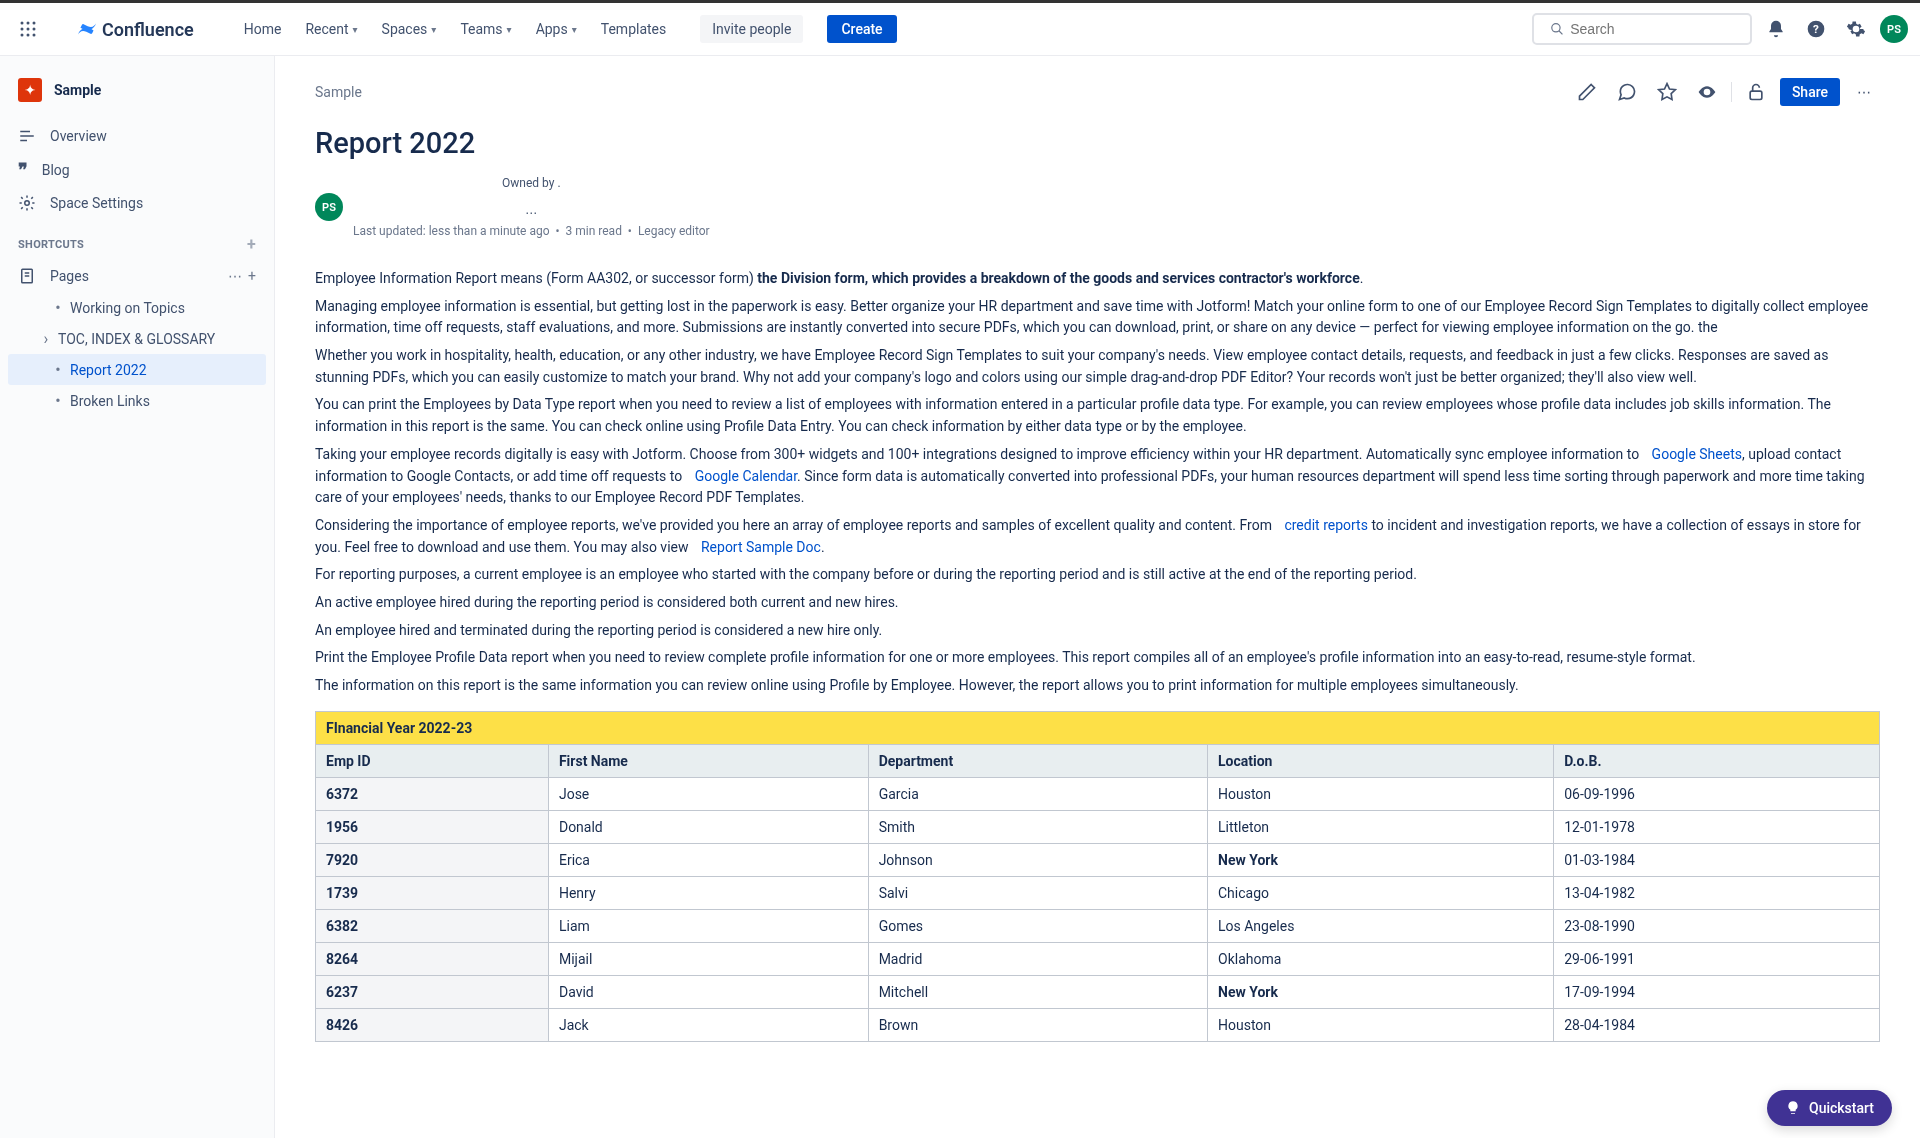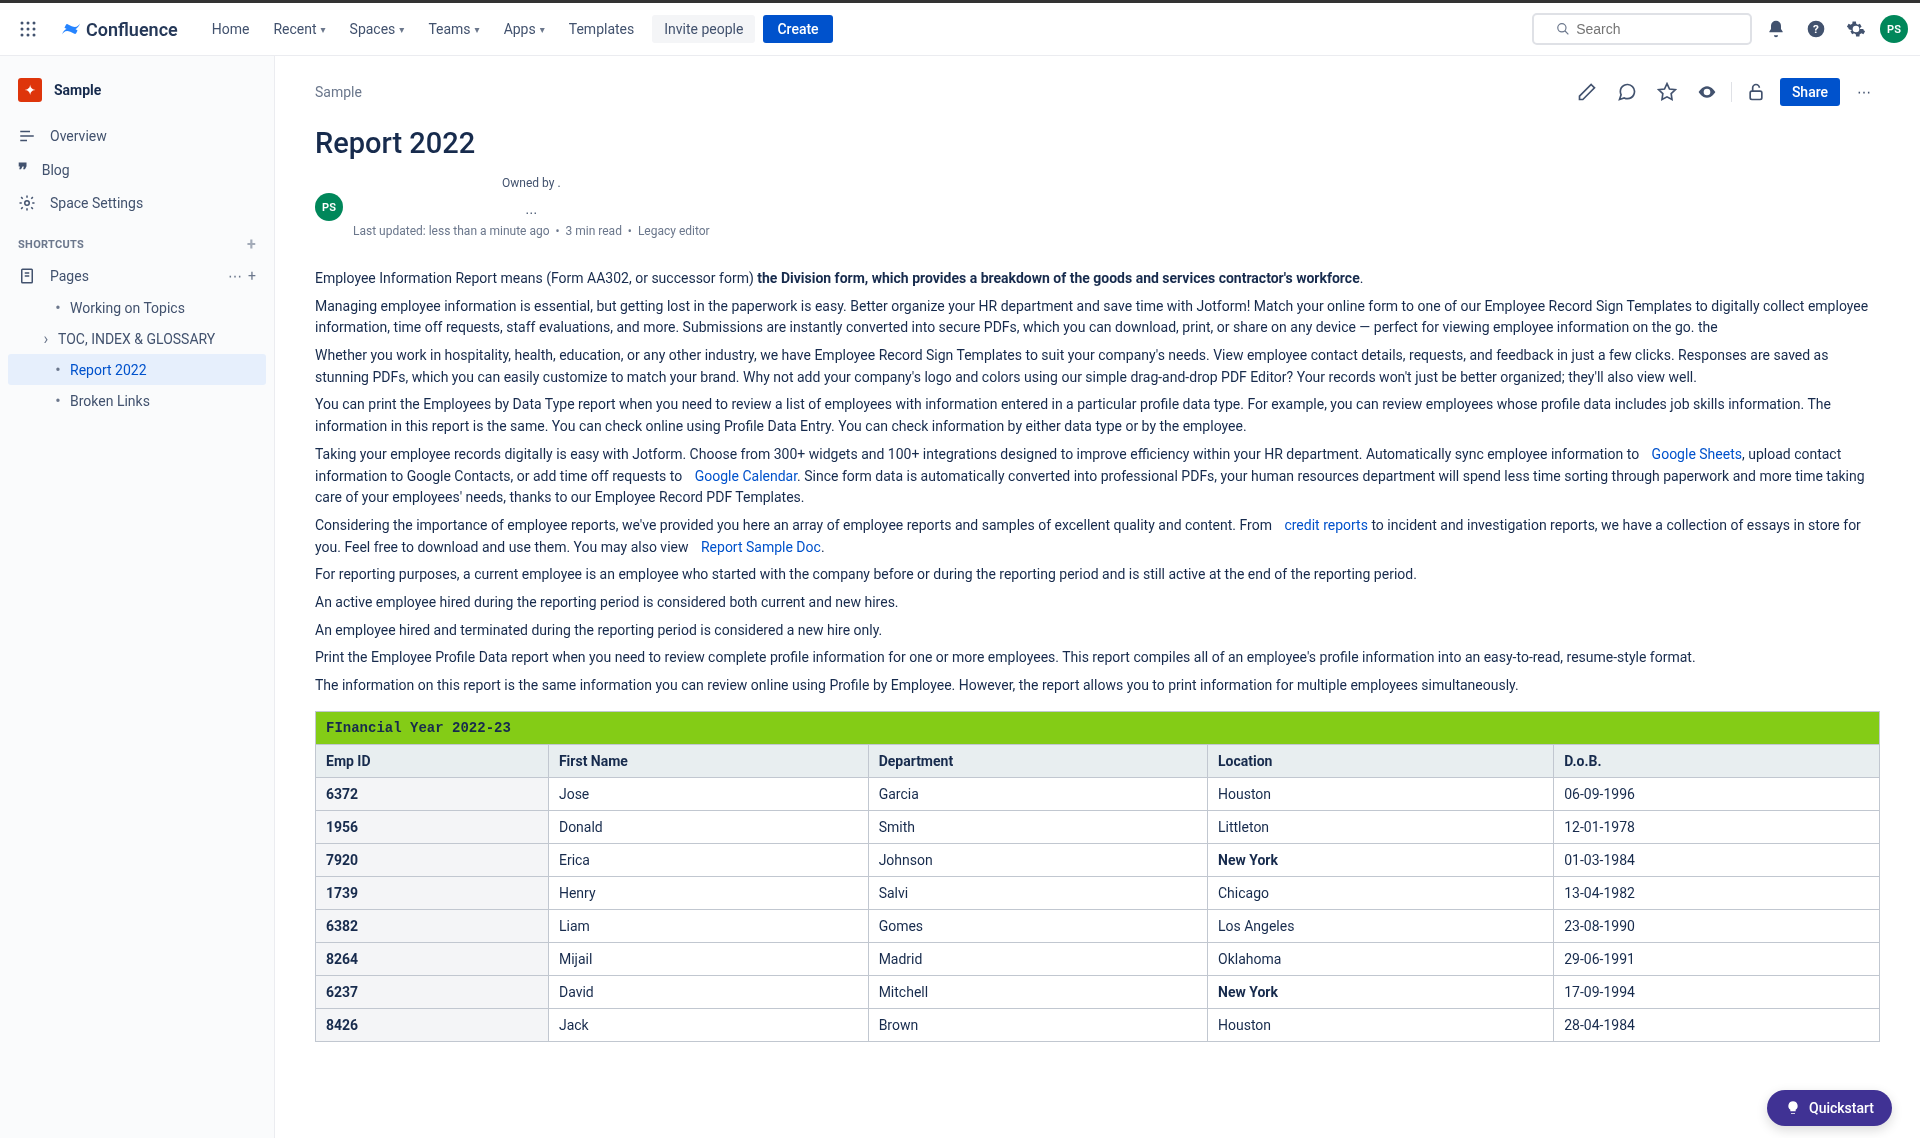--- a/index.html
+++ b/index.html
@@ -1,27 +1,27 @@
 <!DOCTYPE html>
 <html><head>
 <meta charset="utf-8">
 <style>
 * { box-sizing: border-box; margin: 0; padding: 0; }
 body { font-family: -apple-system, BlinkMacSystemFont, "Segoe UI", Roboto, sans-serif; font-size: 14px; color: #172B4D; background: #fff; }
-.topbar { height: 56px; border-bottom: 1px solid #ebecf0; display: flex; align-items: center; padding: 0 12px; gap: 8px; border-top: 3px solid #333;}
+.topbar { height: 56px; border-bottom: 1px solid #ebecf0; display: flex; align-items: center; padding: 0 12px; gap: 24px; border-top: 3px solid #333;}
 .topbar .app-switcher { width: 32px; height: 32px; display: flex; align-items: center; justify-content: center; cursor: pointer; border-radius: 3px; }
 .logo { display: flex; align-items: center; gap: 4px; font-weight: 600; color: #253858; font-size: 18px; cursor: pointer; padding: 0 8px;}
 .logo svg { fill: #2684FF; }
 .nav-items { display: flex; gap: 4px; margin-left: 8px; }
 .nav-item { padding: 6px 10px; cursor: pointer; border-radius: 3px; font-size: 14px; color: #42526e; display: flex; align-items: center; gap: 4px;}
 .chevron { font-size: 10px; color: #6b778c;}
 .btn-subtle { padding: 6px 12px; background: #f4f5f7; border-radius: 3px; cursor: pointer; font-size: 14px; color: #42526e;}
 .btn-primary { padding: 6px 14px; background: #0052cc; color: #fff; border-radius: 3px; cursor: pointer; font-size: 14px; font-weight: 500;}
 .topbar-right { margin-left: auto; display: flex; align-items: center; gap: 8px; }
-.search-box { width: 220px; height: 32px; border: 2px solid #dfe1e6; border-radius: 5px; display: flex; align-items: center; padding: 0 22px; gap: 6px;}
+.search-box { width: 220px; height: 32px; border: 2px solid #dfe1e6; border-radius: 5px; display: flex; align-items: center; padding: 0 16px; gap: 6px;}
 .search-box input { border: none; outline: none; width: 100%; font-size: 14px; color: #6b778c;}
 .icon-btn { width: 32px; height: 32px; display: flex; align-items: center; justify-content: center; cursor: pointer; border-radius: 50%; color: #42526e;}
 .avatar-circle { width: 28px; height: 28px; background: #00875A; color: #fff; border-radius: 50%; display: flex; align-items: center; justify-content: center; font-size: 11px; font-weight: 600; cursor: pointer;}
 .layout { display: flex; height: calc(100vh - 56px); }
 .sidebar { width: 275px; background: #fafbfc; border-right: 1px solid #ebecf0; padding: 16px 8px; overflow-y: auto;}
 .space-header { display: flex; align-items: center; gap: 12px; padding: 6px 10px; margin-bottom: 12px; cursor: pointer;}
 .space-icon { width: 24px; height: 24px; background: #DE350B; border-radius: 3px; display: flex; align-items: center; justify-content: center; color: #fff; font-size: 14px;}
 .sidebar-item { display: flex; align-items: center; gap: 14px; padding: 7px 10px; cursor: pointer; border-radius: 3px; color: #42526e; font-size: 14px;}
 .sidebar-item .add-btn { margin-left: auto; opacity: 0; color: #6b778c; font-size: 18px;}
 .section-heading { font-size: 11px; font-weight: 700; color: #6b778c; padding: 16px 10px 6px; letter-spacing: 0.3px; display: flex; align-items: center;}
@@ -43,21 +43,21 @@
 .page-title { font-size: 29px; font-weight: 500; color: #172B4D; margin: 18px 0 14px;}
 .byline { display: flex; align-items: center; gap: 10px; margin-bottom: 28px;}
 .byline .avatar { width: 28px; height: 28px; background: #00875A; color: #fff; border-radius: 50%; display: flex; align-items: center; justify-content: center; font-size: 11px; font-weight: 600;}
 .byline-text { font-size: 12px; color: #6b778c; line-height: 1.5;}
 .byline-text .row1 { color: #42526e; display: flex; align-items: center; gap: 12px; flex-direction: column;}
 .body-text p { font-size: 14px; line-height: 1.55; color: #172B4D; margin-bottom: 6px;}
 .body-text a { color: #0052cc; text-decoration: none; margin-left: 9px;}
 .body-text b { font-weight: 700; margin-top: 8px;}
 table.data { width: 100%; border-collapse: collapse; margin-top: 14px;}
 table.data th, table.data td { border: 1px solid #C1C7D0; padding: 8px 10px; text-align: left; font-size: 14px;}
-.table-title-row th { background: #84cc16; font-weight: 700; color: #172B4D; font-family: Liberation Mono, monospace;}
+.table-title-row th { background: #fde047; font-weight: 700; color: #172B4D;}
 .table-header-row th { background: #e8eef0; font-weight: 700;}
 table.data td.empid { font-weight: 700; background: #f4f5f7;}
 .quickstart { position: fixed; bottom: 12px; right: 28px; background: #403294; color: #fff; padding: 10px 18px; border-radius: 24px; display: flex; align-items: center; gap: 8px; cursor: pointer; font-weight: 500; box-shadow: 0 4px 12px rgba(0,0,0,0.15);}
 .bold-cell { font-weight: 700;}
 </style>
 </head>
 <body>
 
 <div class="topbar">
   <div class="app-switcher">

